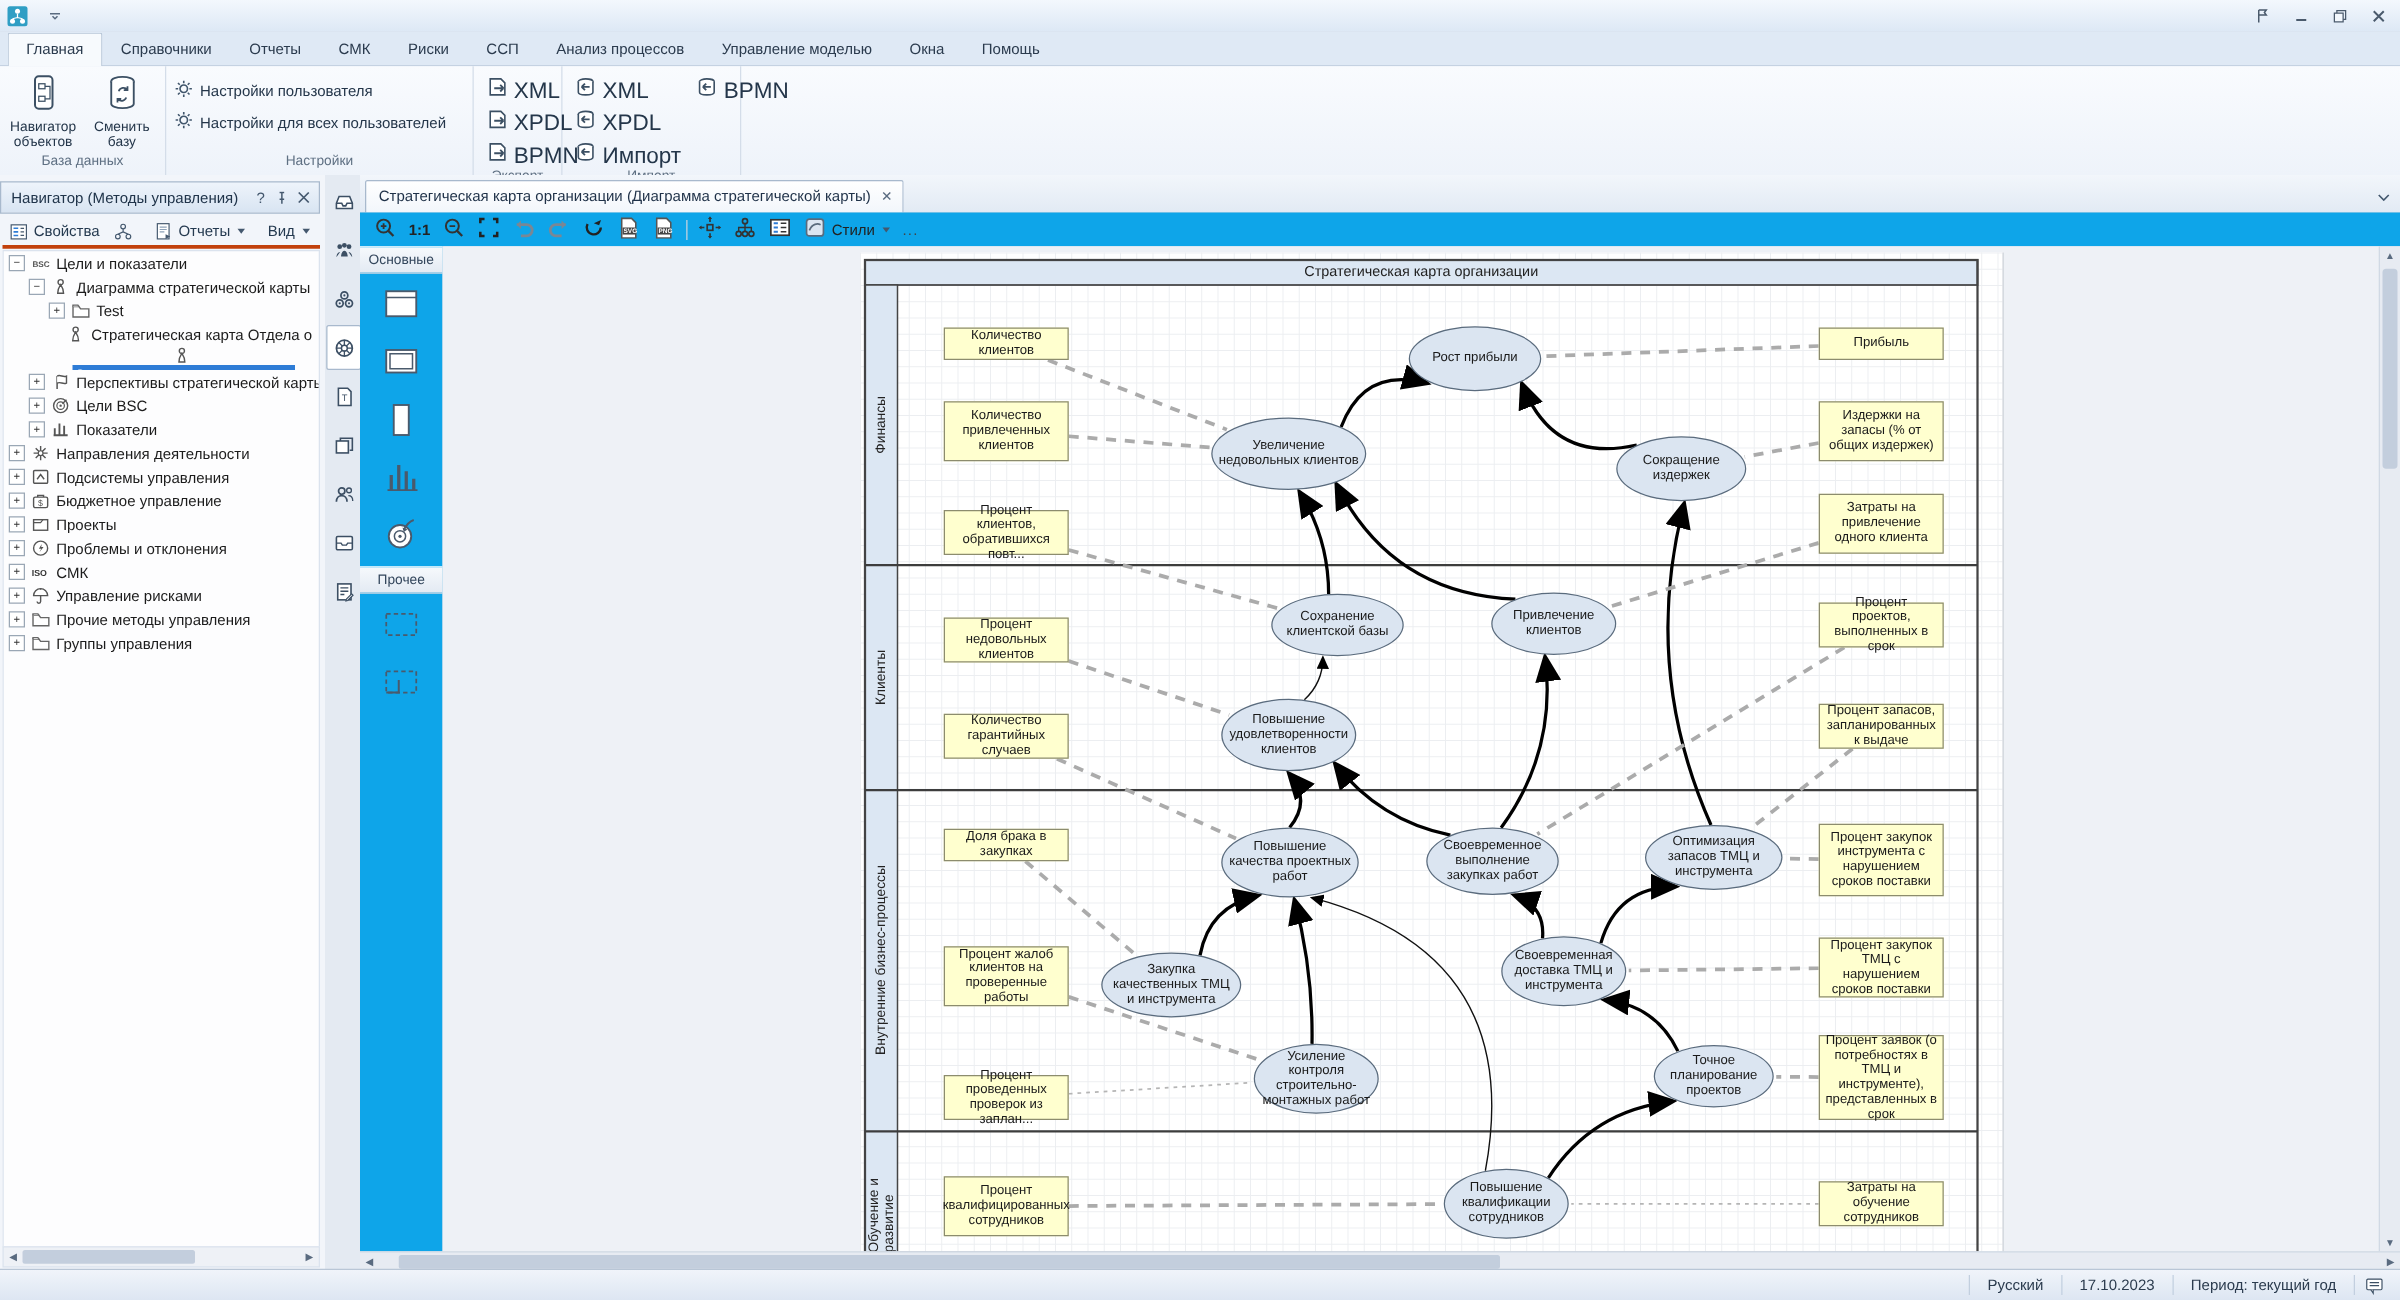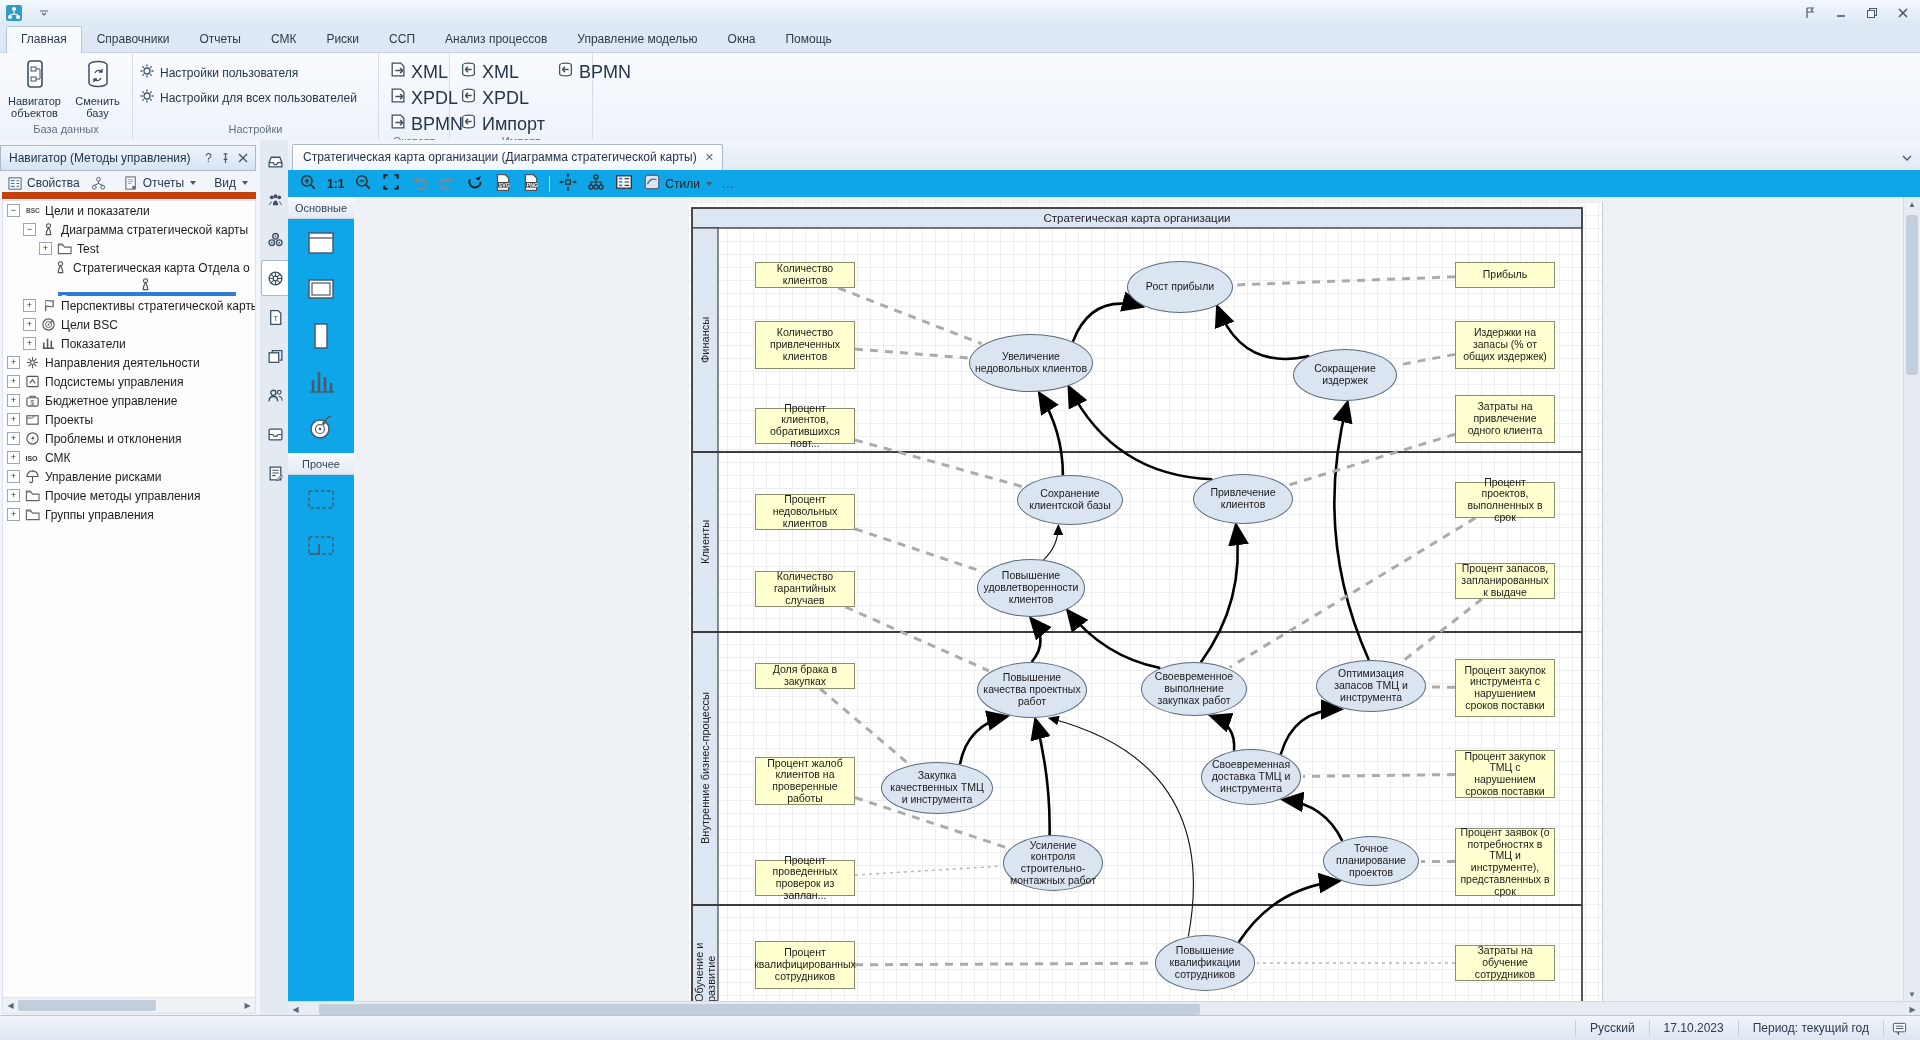--- a/index.html
+++ b/index.html
@@ -25,21 +25,21 @@
   .smallbtn{display:flex;align-items:center;gap:5px;font-size:12px;color:#24364a;white-space:nowrap;}
   .smallbtn svg{width:16px;height:16px;}
   .iecol{display:flex;flex-direction:column;gap:4px;padding:4px 8px 0 4px;}
   .iebtn{display:flex;align-items:center;gap:5px;font-size:18px;color:#24364a;white-space:nowrap;}
   .iebtn svg{width:17px;height:17px;}
   
   .navpanel{position:absolute;left:0;top:140px;width:260px;bottom:24px;background:#f2f5fa;border-right:1px solid #b9c6d6;}
   .navheader{position:absolute;left:0;top:5px;right:4px;height:26px;background:linear-gradient(#eef4fb,#d8e4f2);border:1px solid #a8b9cd;display:flex;align-items:center;padding:0 4px 0 8px;box-sizing:border-box;}
   .navheader .t{flex:1;font-size:12px;color:#20344a;}
   .hbtn{width:17px;height:17px;display:flex;align-items:center;justify-content:center;color:#44586e;}
-  .navtoolbar{position:absolute;left:2px;top:34px;right:4px;height:25px;display:flex;align-items:center;gap:3px;border-bottom:7px solid #c2410c;padding:0 2px;box-sizing:border-box;}
+  .navtoolbar{position:absolute;left:2px;top:34px;right:4px;height:25px;display:flex;align-items:center;gap:3px;border-bottom:3px solid #c2410c;padding:0 2px;box-sizing:border-box;}
   .ntb{display:flex;align-items:center;gap:4px;padding:2px 4px;border-radius:2px;color:#253a50;font-size:12px;white-space:nowrap;}
   .ntb svg{width:15px;height:15px;}
   .tbsep{width:1px;height:16px;background:#c8d3e0;margin:0 2px;}
   .caret{width:0;height:0;border-left:3px solid transparent;border-right:3px solid transparent;border-top:4px solid #44586e;margin-left:2px;}
   .navtree{position:absolute;left:2px;top:60px;right:4px;bottom:18px;overflow:hidden;background:#fdfdfe;border:1px solid #dbe3ee;}
   .trow{display:flex;align-items:center;height:19px;white-space:nowrap;font-size:12px;color:#1c1c1c;}
   .trow .exp{width:11px;height:11px;border:1px solid #9aa7b5;background:#fff;display:flex;align-items:center;justify-content:center;font-size:9px;line-height:9px;color:#333;margin-right:4px;flex:none;}
   .trow .noexp{width:13px;flex:none;}
   .trow .ticon{width:17px;height:15px;margin-right:4px;flex:none;display:flex;align-items:center;justify-content:center;color:#444;}
   .trow .lbl{overflow:hidden;text-overflow:clip;}

